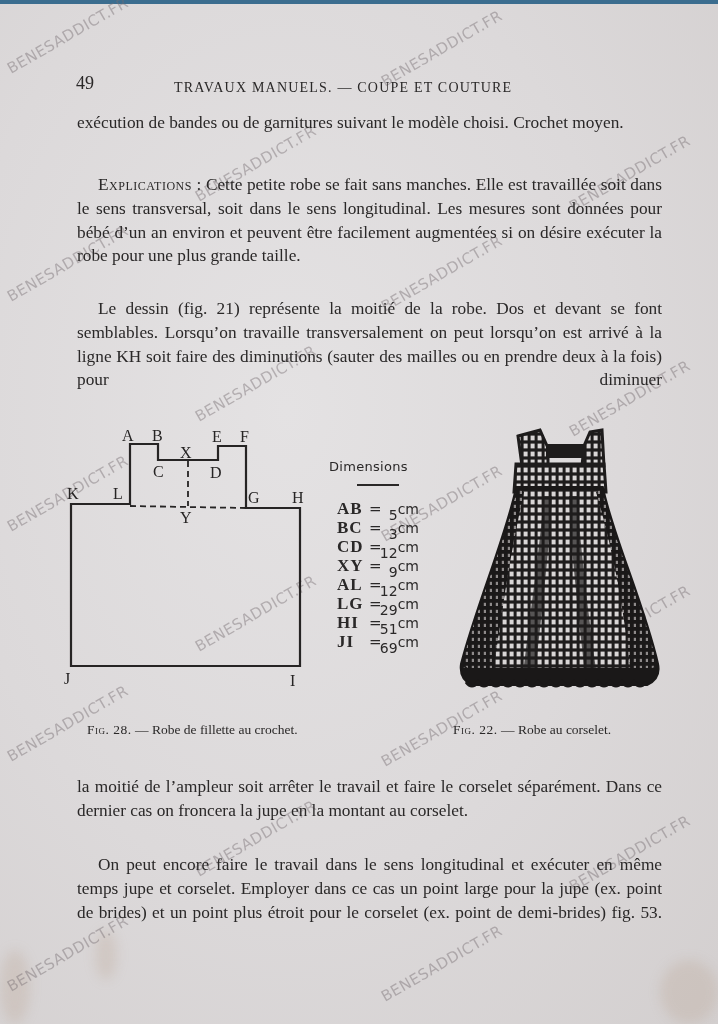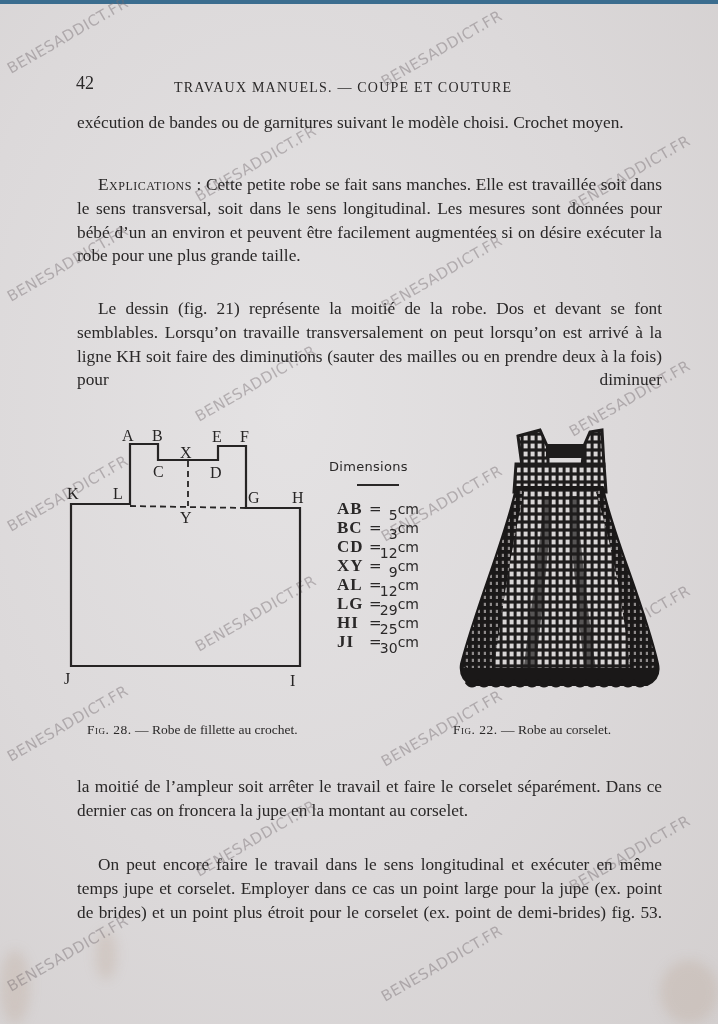--- a/index.html
+++ b/index.html
@@ -56,21 +56,21 @@
 <div class="watermark" style="left:192px;top:640px;">BENESADDICT.FR</div>
 <div class="watermark" style="left:566px;top:650px;">BENESADDICT.FR</div>
 <div class="watermark" style="left:4px;top:750px;">BENESADDICT.FR</div>
 <div class="watermark" style="left:378px;top:755px;">BENESADDICT.FR</div>
 <div class="watermark" style="left:192px;top:865px;">BENESADDICT.FR</div>
 <div class="watermark" style="left:566px;top:880px;">BENESADDICT.FR</div>
 <div class="watermark" style="left:4px;top:980px;">BENESADDICT.FR</div>
 <div class="watermark" style="left:378px;top:990px;">BENESADDICT.FR</div>
 
 <div class="header">
-  <span class="page-num">42</span>
+  <span class="page-num">49</span>
   <span class="running-title">TRAVAUX MANUELS. — COUPE ET COUTURE</span>
 </div>
 
 <div class="text-block" style="top:111px;">
   <p>exécution de bandes ou de garnitures suivant le modèle choisi. Crochet moyen.</p>
 </div>
 
 <div class="text-block" style="top:173px;">
   <p class="indent"><span class="sc">Explications</span><span> : Cette petite robe se fait sans manches. Elle est travaillée soit dans le sens transversal, soit dans le sens longitudinal. Les mesures sont données pour bébé d’un an environ et peuvent être facilement augmentées si on désire exécuter la robe pour une plus grande taille.</span></p>
 </div>
@@ -134,26 +134,26 @@
       <span class="val"><span>12</span><span class="unit">cm</span></span>
     </div>
     <div class="dim-row">
       <span class="seg">LG</span>
       <span class="eq">=</span>
       <span class="val"><span>29</span><span class="unit">cm</span></span>
     </div>
     <div class="dim-row">
       <span class="seg">HI</span>
       <span class="eq">=</span>
-      <span class="val"><span>25</span><span class="unit">cm</span></span>
+      <span class="val"><span>51</span><span class="unit">cm</span></span>
     </div>
     <div class="dim-row">
       <span class="seg">JI</span>
       <span class="eq">=</span>
-      <span class="val"><span>30</span><span class="unit">cm</span></span>
+      <span class="val"><span>69</span><span class="unit">cm</span></span>
     </div>
   </div>
 
 <svg style="position:absolute;left:452px;top:426px;" width="215" height="275" viewBox="0 0 215 275">
   <defs>
     <pattern id="mesh" width="7" height="8" patternUnits="userSpaceOnUse">
       <rect width="7" height="8" fill="#1e1c1c"></rect>
       <rect x="1.6" y="1.6" width="4" height="4.8" fill="#d9d6d6"></rect>
     </pattern>
     <pattern id="meshDark" width="6" height="7" patternUnits="userSpaceOnUse">

